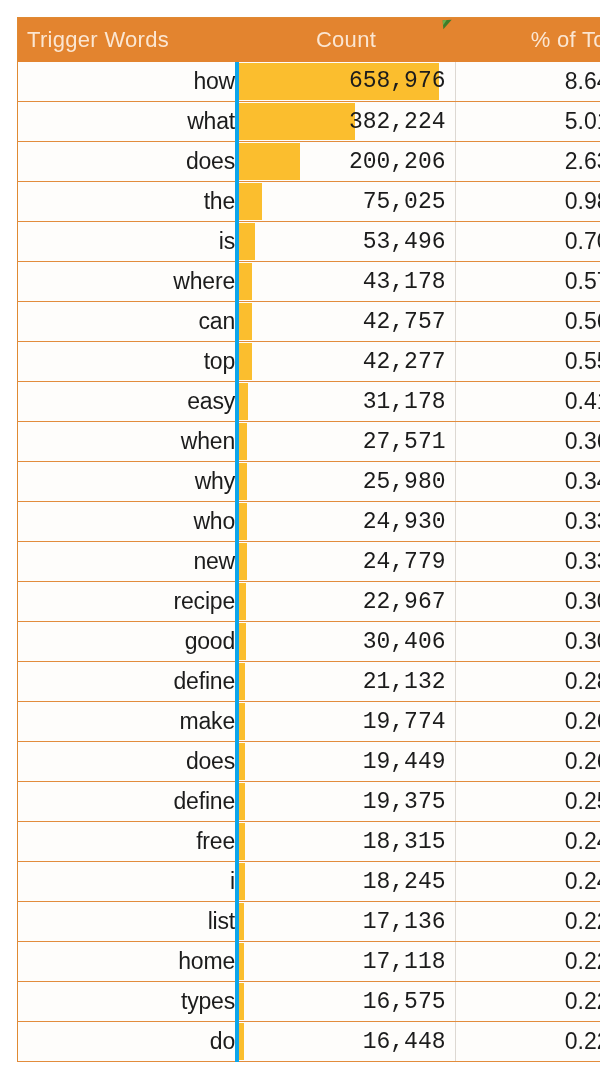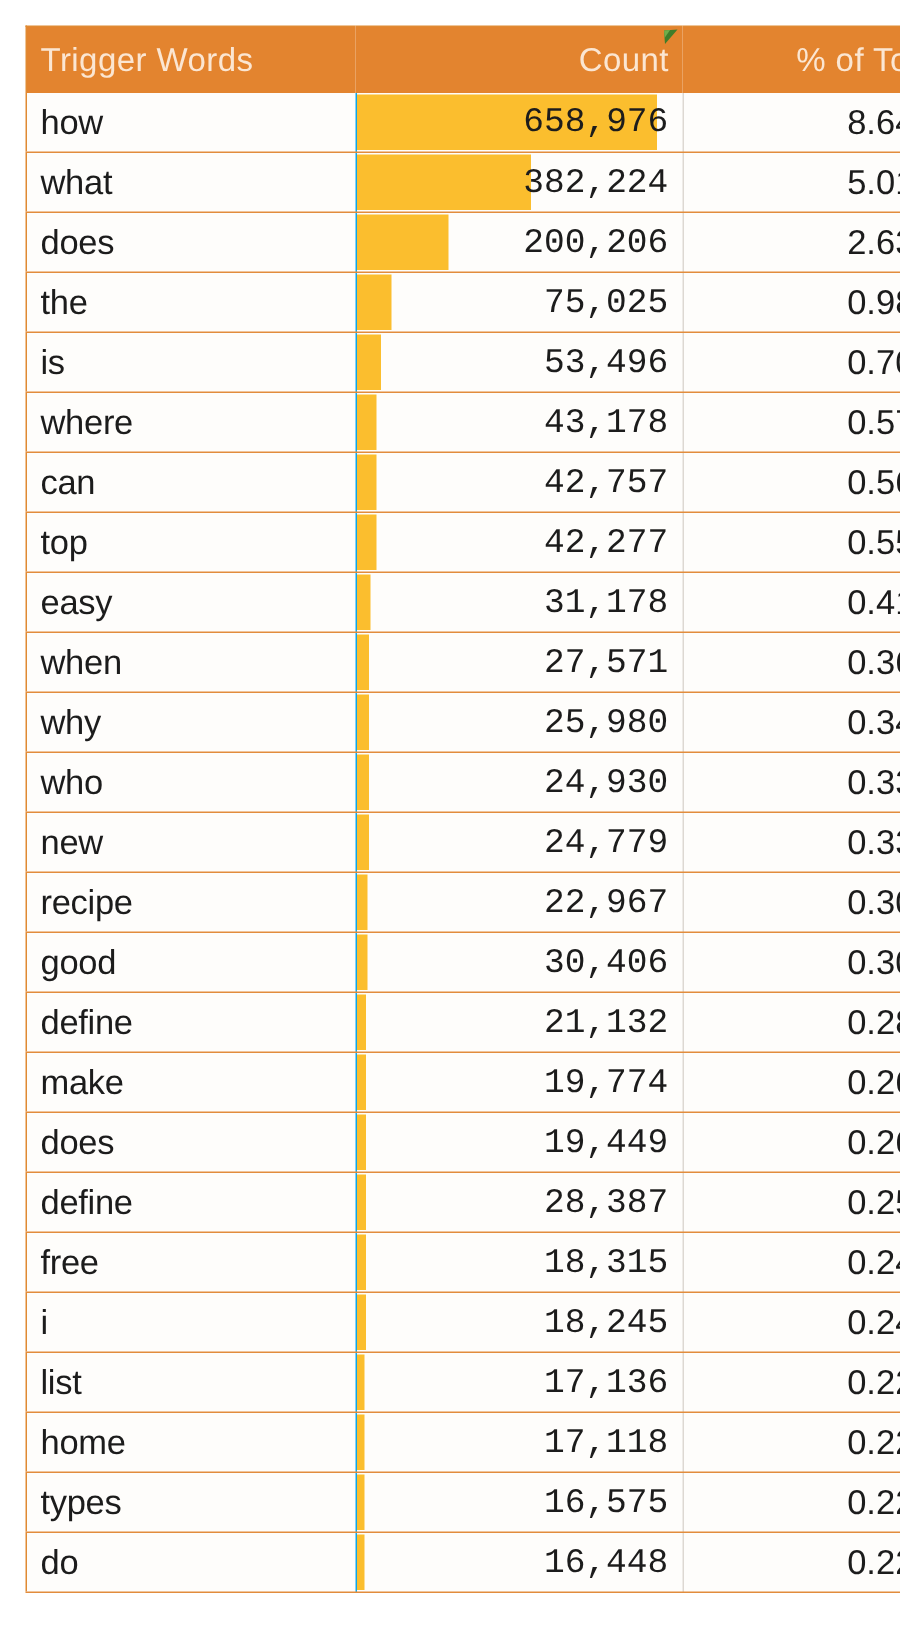--- a/index.html
+++ b/index.html
@@ -38,21 +38,21 @@
     color: #fbe6d2;
     font-weight: normal;
     font-size: 22px;
     padding: 0 9px;
     border: none;
     letter-spacing: 0.3px;
     position: relative;
     vertical-align: middle;
   }
   th.col-word  { text-align: left;  width: 201px; }
-  th.col-count { text-align: right; width: 200px; }
+  th.col-count { text-align: center; width: 200px; }
   th.col-pct   { text-align: right; width: 166px; }
 
   
   .comment-flag {
     position: absolute;
     left: -12px;
     top: 2px;
     width: 0; height: 0;
     border-left: 9px solid #3f7d2a;
     border-bottom: 9px solid transparent;
@@ -76,23 +76,23 @@
     padding: 0;
     font-size: 23px;
     color: #1c1c1c;
     vertical-align: middle;
     border-top: 1px solid #e28c3c;
     border-bottom: 1px solid #e28c3c;
   }
   tbody tr:first-child td { border-top: none; }
 
   td.cell-word {
-    text-align: left;
+    text-align: right;
     padding-left: 9px;
-    border-right: 1px solid #0ea5e9;
+    border-right: 4px solid #0ea5e9;
     letter-spacing: -0.2px;
   }
 
   td.cell-count {
     position: relative;
     text-align: right;
     padding-right: 9px;
     border-right: 1px solid #ddd8d2;
     overflow: hidden;
     font-family: Liberation Mono, monospace;
@@ -223,21 +223,21 @@
           <td class="cell-count"><div class="databar" style="width: 6px;"></div><span class="count-text">19,774</span></td>
           <td class="cell-pct">0.26%</td>
         </tr>
         <tr>
           <td class="cell-word">does</td>
           <td class="cell-count"><div class="databar" style="width: 6px;"></div><span class="count-text">19,449</span></td>
           <td class="cell-pct">0.26%</td>
         </tr>
         <tr>
           <td class="cell-word">define</td>
-          <td class="cell-count"><div class="databar" style="width: 6px;"></div><span class="count-text">28,387</span></td>
+          <td class="cell-count"><div class="databar" style="width: 6px;"></div><span class="count-text">19,375</span></td>
           <td class="cell-pct">0.25%</td>
         </tr>
         <tr>
           <td class="cell-word">free</td>
           <td class="cell-count"><div class="databar" style="width: 6px;"></div><span class="count-text">18,315</span></td>
           <td class="cell-pct">0.24%</td>
         </tr>
         <tr>
           <td class="cell-word">i</td>
           <td class="cell-count"><div class="databar" style="width: 6px;"></div><span class="count-text">18,245</span></td>

